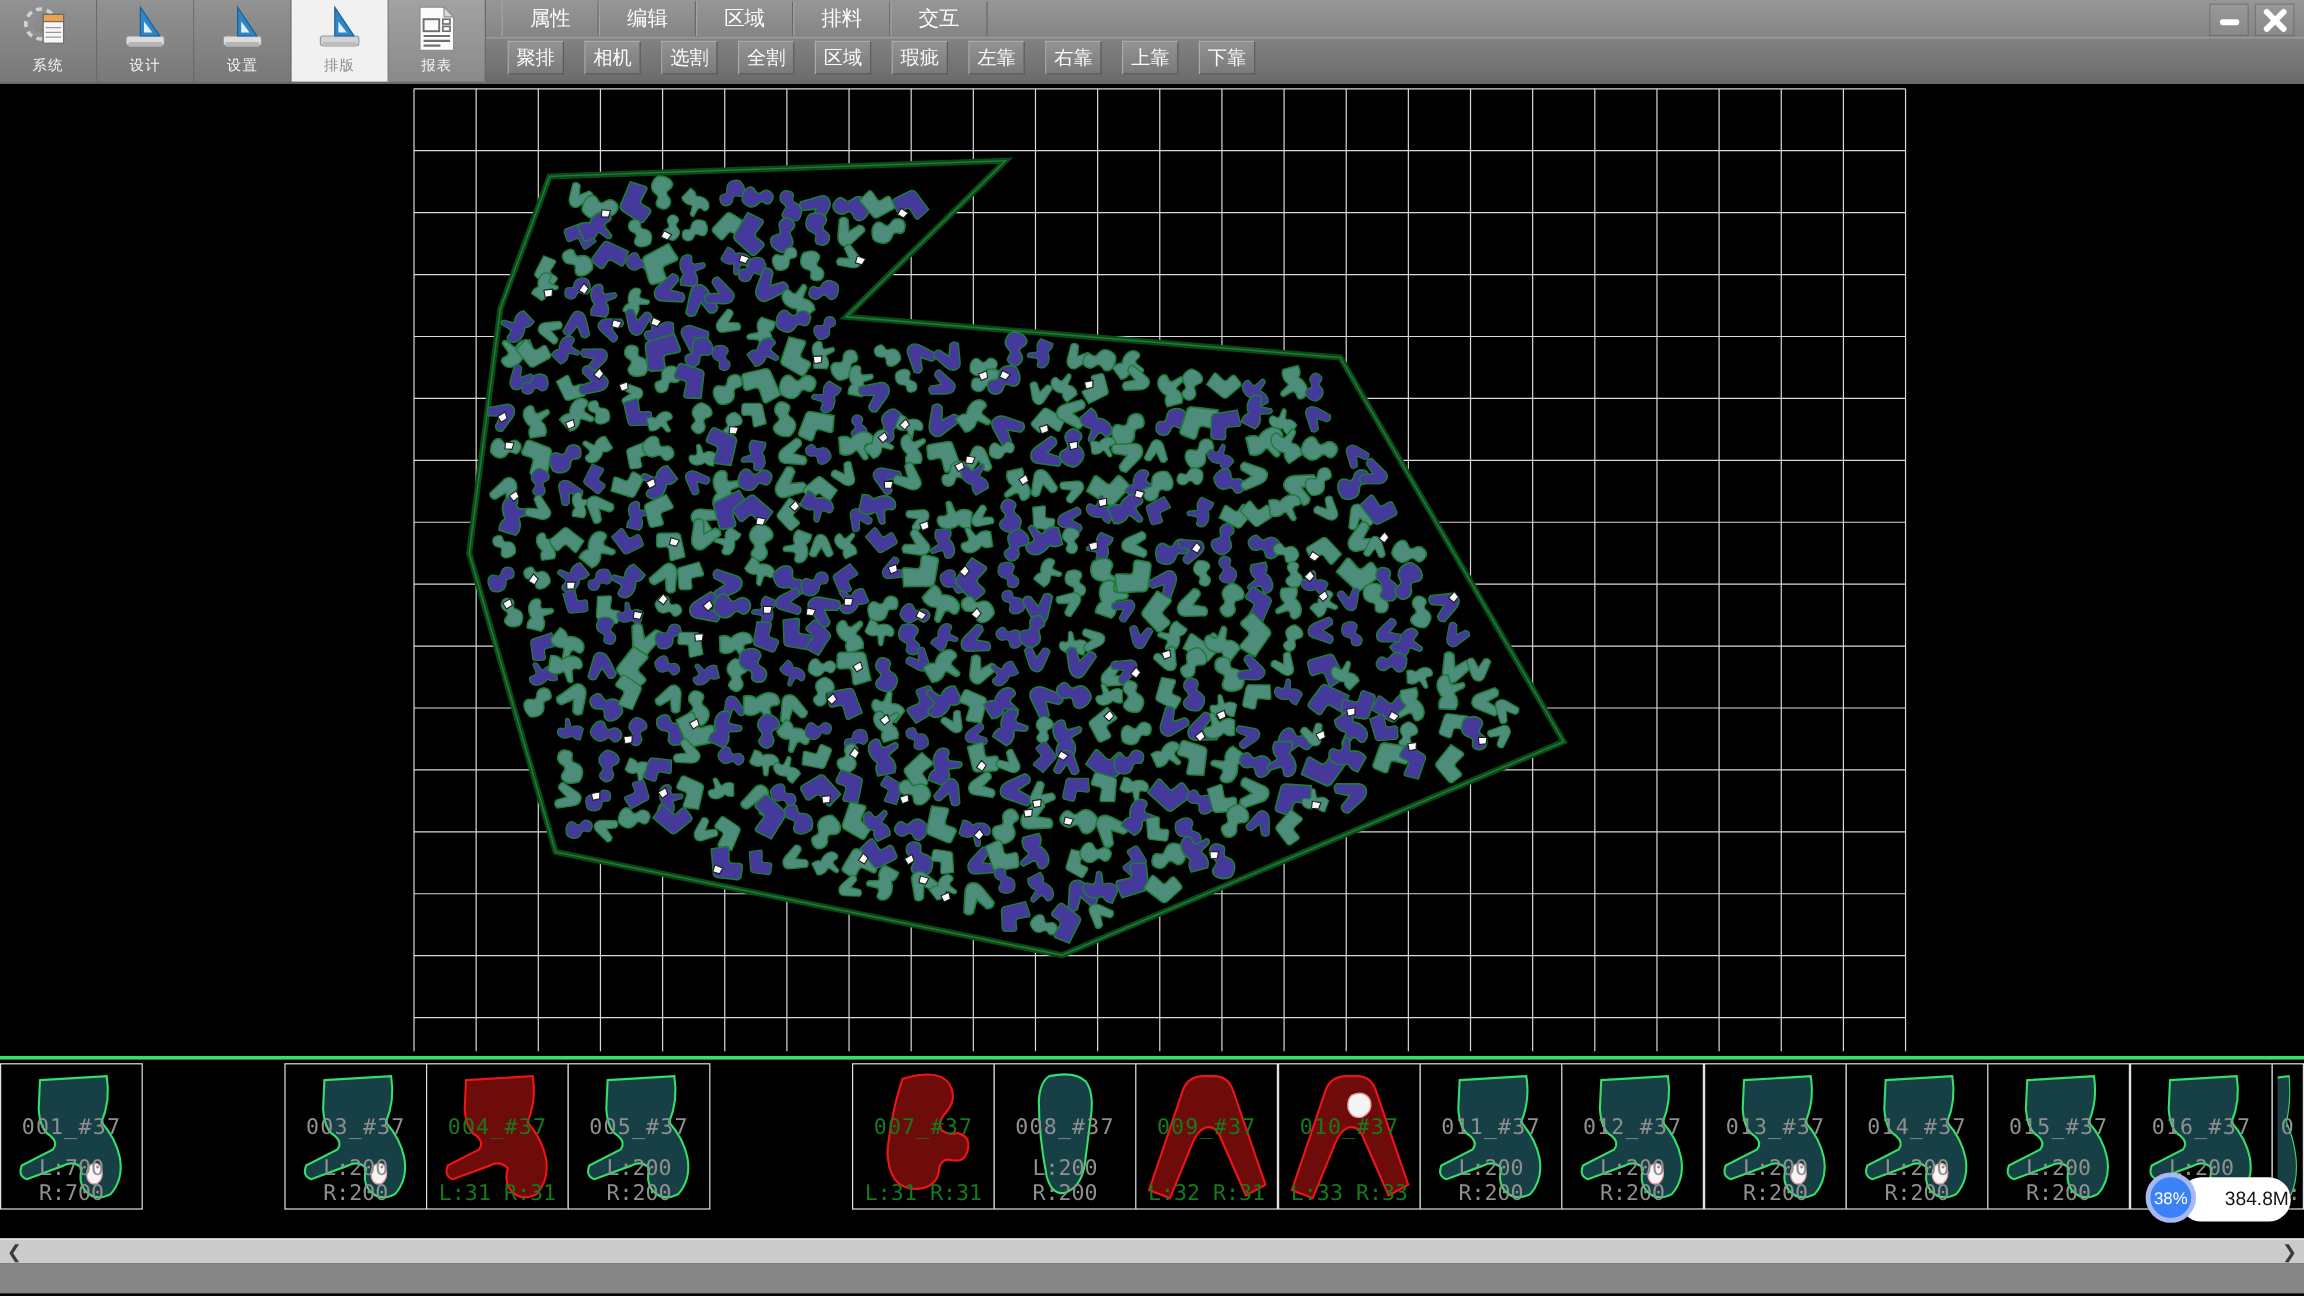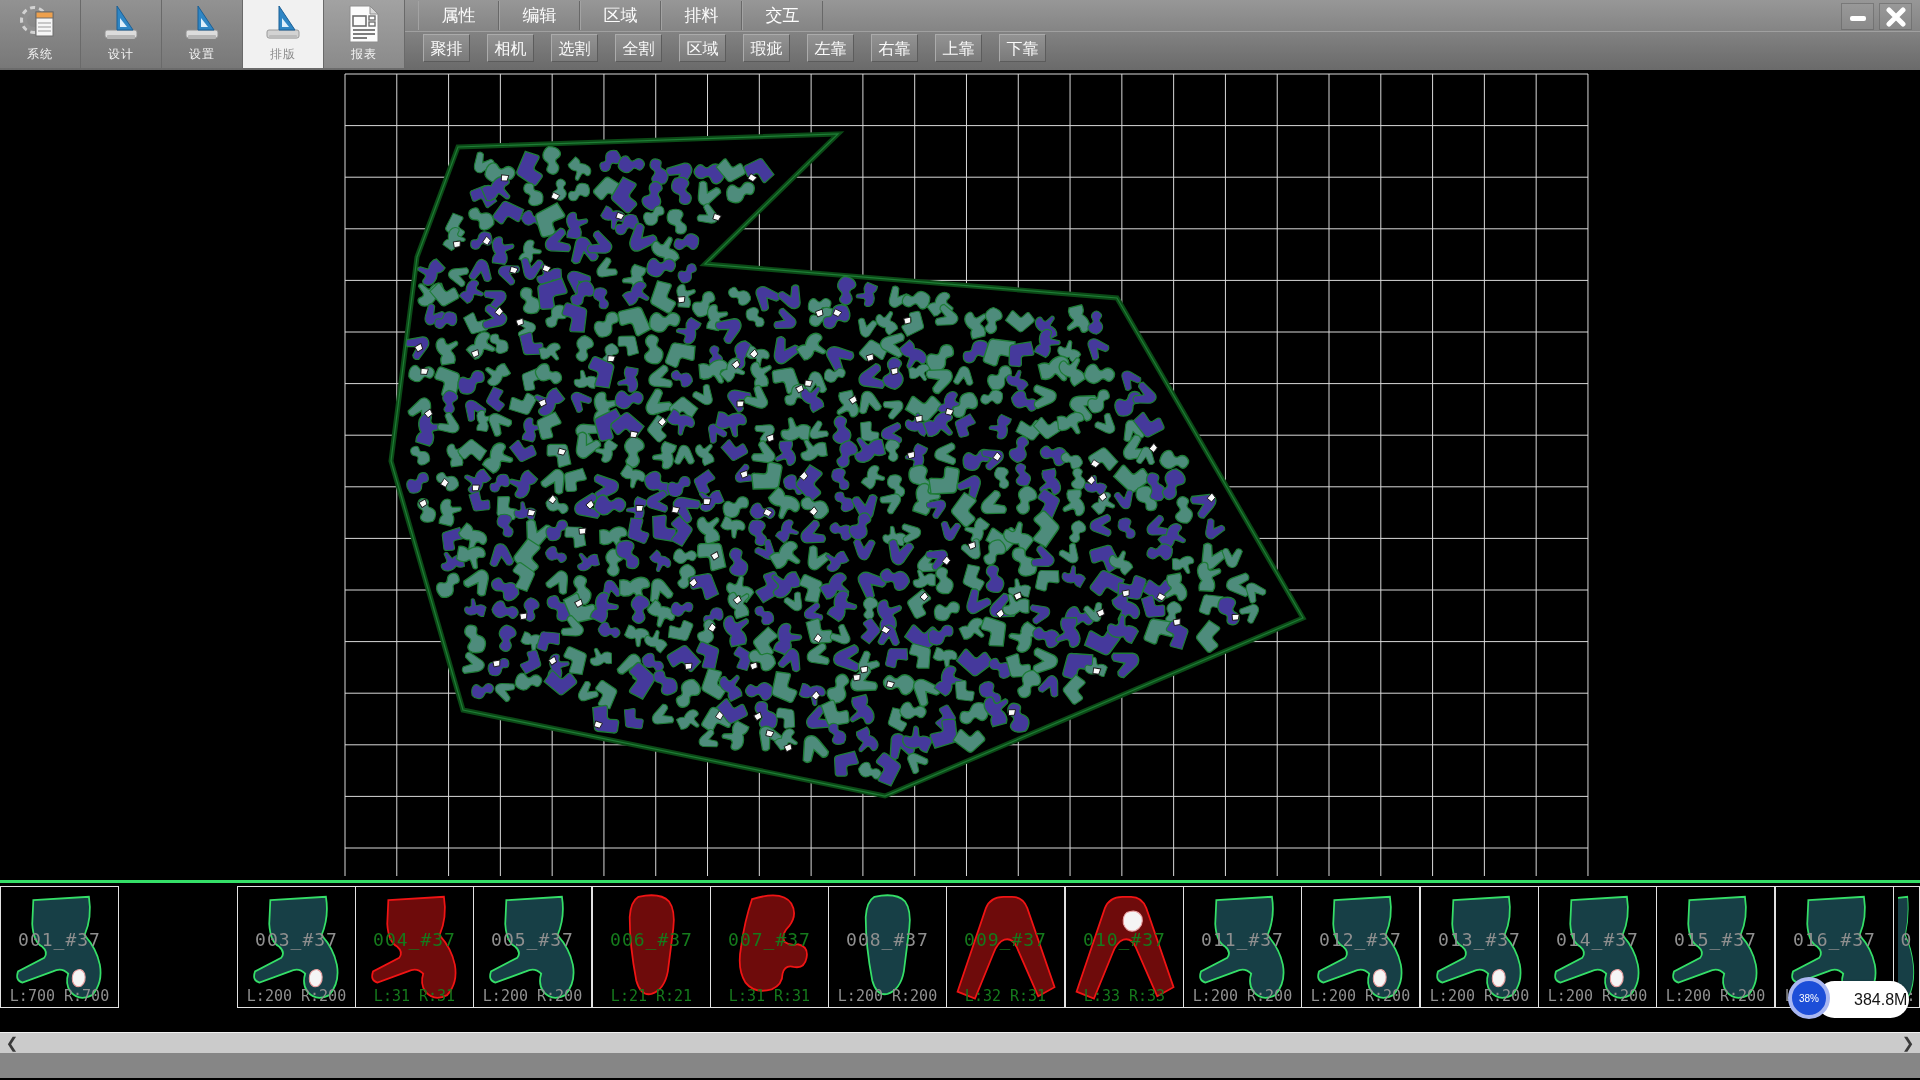--- a/index.html
+++ b/index.html
@@ -37,41 +37,41 @@
   #canvas-svg{position:absolute;top:70px;left:0;}
 
   
   .greenline{position:absolute;top:880px;left:0;width:1920px;height:3px;background:#35df68;}
   .thumbs{position:absolute;top:886px;left:0;width:1920px;height:122px;}
   .thumb-cell{position:absolute;top:0;height:122px;background:#000;
               border:1px solid #e2e2e2;box-sizing:border-box;overflow:hidden;}
   .thumb-cell svg{position:absolute;left:4px;top:3px;}
   .tlabel{position:absolute;top:42px;width:100%;text-align:center;font-size:18px;
           font-family:"DejaVu Sans Mono",monospace;letter-spacing:1px;z-index:3;}
-  .tlr{position:absolute;bottom:2px;width:100%;text-align:center;font-size:15px;
+  .tlr{position:absolute;bottom:2px;width:100%;text-align:center;font-size:18px;
        font-family:"DejaVu Sans Mono",monospace;z-index:3;}
 
   
   .hscroll{position:absolute;top:1032px;left:0;width:1920px;height:21px;background:#cbcbcb;
            border-top:1px solid #f0f0f0;box-sizing:border-box;}
   .scroll-arrow{position:absolute;top:0;width:24px;height:21px;color:#3a3a3a;font-size:15px;
                 line-height:20px;text-align:center;font-family:"DejaVu Sans",sans-serif;}
   .scroll-arrow.left{left:0;}
   .scroll-arrow.right{right:0;}
   .statusbar{position:absolute;top:1053px;left:0;width:1920px;height:25px;background:#868686;}
   .bottomedge{position:absolute;top:1078px;left:0;width:1920px;height:2px;background:#000;}
 
   
   .badge-pill{position:absolute;left:1816px;top:981px;width:93px;height:37px;background:#fff;
               border-radius:19px;z-index:6;box-shadow:0 1px 3px rgba(0,0,0,.4);}
   .badge-text{position:absolute;left:38px;top:0;width:52px;height:37px;line-height:37px;
               text-align:center;color:#151515;font-size:16px;}
   .badge-circle{position:absolute;left:1788px;top:977px;width:42px;height:42px;border-radius:50%;
-                background:#1d4ed8;border:4px solid #a9b7f2;box-sizing:border-box;z-index:7;
-                display:flex;align-items:center;justify-content:center;color:#fff;font-size:10px;}
+                background:#3b82f6;border:4px solid #a9b7f2;box-sizing:border-box;z-index:7;
+                display:flex;align-items:center;justify-content:center;color:#fff;font-size:14px;}
 </style>
 </head>
 <body>
 
 <div id="app">
 
   <div class="header">
     <div class="row2bg"></div>
     <div class="ribbon">
         <div class="rtab">
@@ -876,27 +876,20 @@
         <div class="tlabel" style="color: rgb(21, 122, 28);">004_#37</div>
         <div class="tlr" style="color: rgb(21, 122, 28);">L:31 R:31</div>
       </div>
       <div class="thumb-cell" style="left: 473px; width: 119px;">
         <svg width="109" height="113" viewBox="0 0 100 100" preserveAspectRatio="none">
           <path d="M26 9 L77 6 Q80 24 73 40 Q84 52 87 66 Q90 82 80 93 Q68 99 60 90 Q55 83 58 74 Q52 68 44 72 L16 82 Q9 80 12 72 L36 60 Q40 55 34 50 Q26 46 25 30 Z" fill="#173F46" stroke="#35df68" stroke-width="1.6"></path>
         </svg>
         <div class="tlabel" style="color: rgb(143, 143, 143);">005_#37</div>
         <div class="tlr" style="color: rgb(143, 143, 143);">L:200 R:200</div>
       </div>
-      <div class="thumb-cell" style="left: 592px; width: 119px;">
-        <svg width="109" height="113" viewBox="0 0 100 100" preserveAspectRatio="none">
-          <path d="M38 6 Q58 2 66 10 Q72 18 70 34 L65 72 Q62 88 50 92 Q40 94 36 80 Q30 50 30 24 Q31 10 38 6 Z" fill="#6E0B0B" stroke="#f01414" stroke-width="1.6"></path>
-        </svg>
-        <div class="tlabel" style="color: rgb(21, 122, 28);">006_#37</div>
-        <div class="tlr" style="color: rgb(21, 122, 28);">L:21 R:21</div>
-      </div>
       <div class="thumb-cell" style="left: 710px; width: 119px;">
         <svg width="109" height="113" viewBox="0 0 100 100" preserveAspectRatio="none">
           <path d="M34 8 Q62 0 70 12 Q76 22 68 32 Q60 40 64 46 Q70 50 76 48 Q86 50 84 60 Q82 70 72 68 Q64 66 62 74 Q62 84 52 88 Q36 92 28 82 Q20 70 24 50 Q27 28 34 8 Z" fill="#6E0B0B" stroke="#f01414" stroke-width="1.6"></path>
         </svg>
         <div class="tlabel" style="color: rgb(21, 122, 28); text-align: center;">007_#37</div>
         <div class="tlr" style="color: rgb(21, 122, 28);">L:31 R:31</div>
       </div>
       <div class="thumb-cell" style="left: 828px; width: 119px;">
         <svg width="109" height="113" viewBox="0 0 100 100" preserveAspectRatio="none">
           <path d="M38 6 Q58 2 66 10 Q72 18 70 34 L65 72 Q62 88 50 92 Q40 94 36 80 Q30 50 30 24 Q31 10 38 6 Z" fill="#173F46" stroke="#35df68" stroke-width="1.6"></path>

